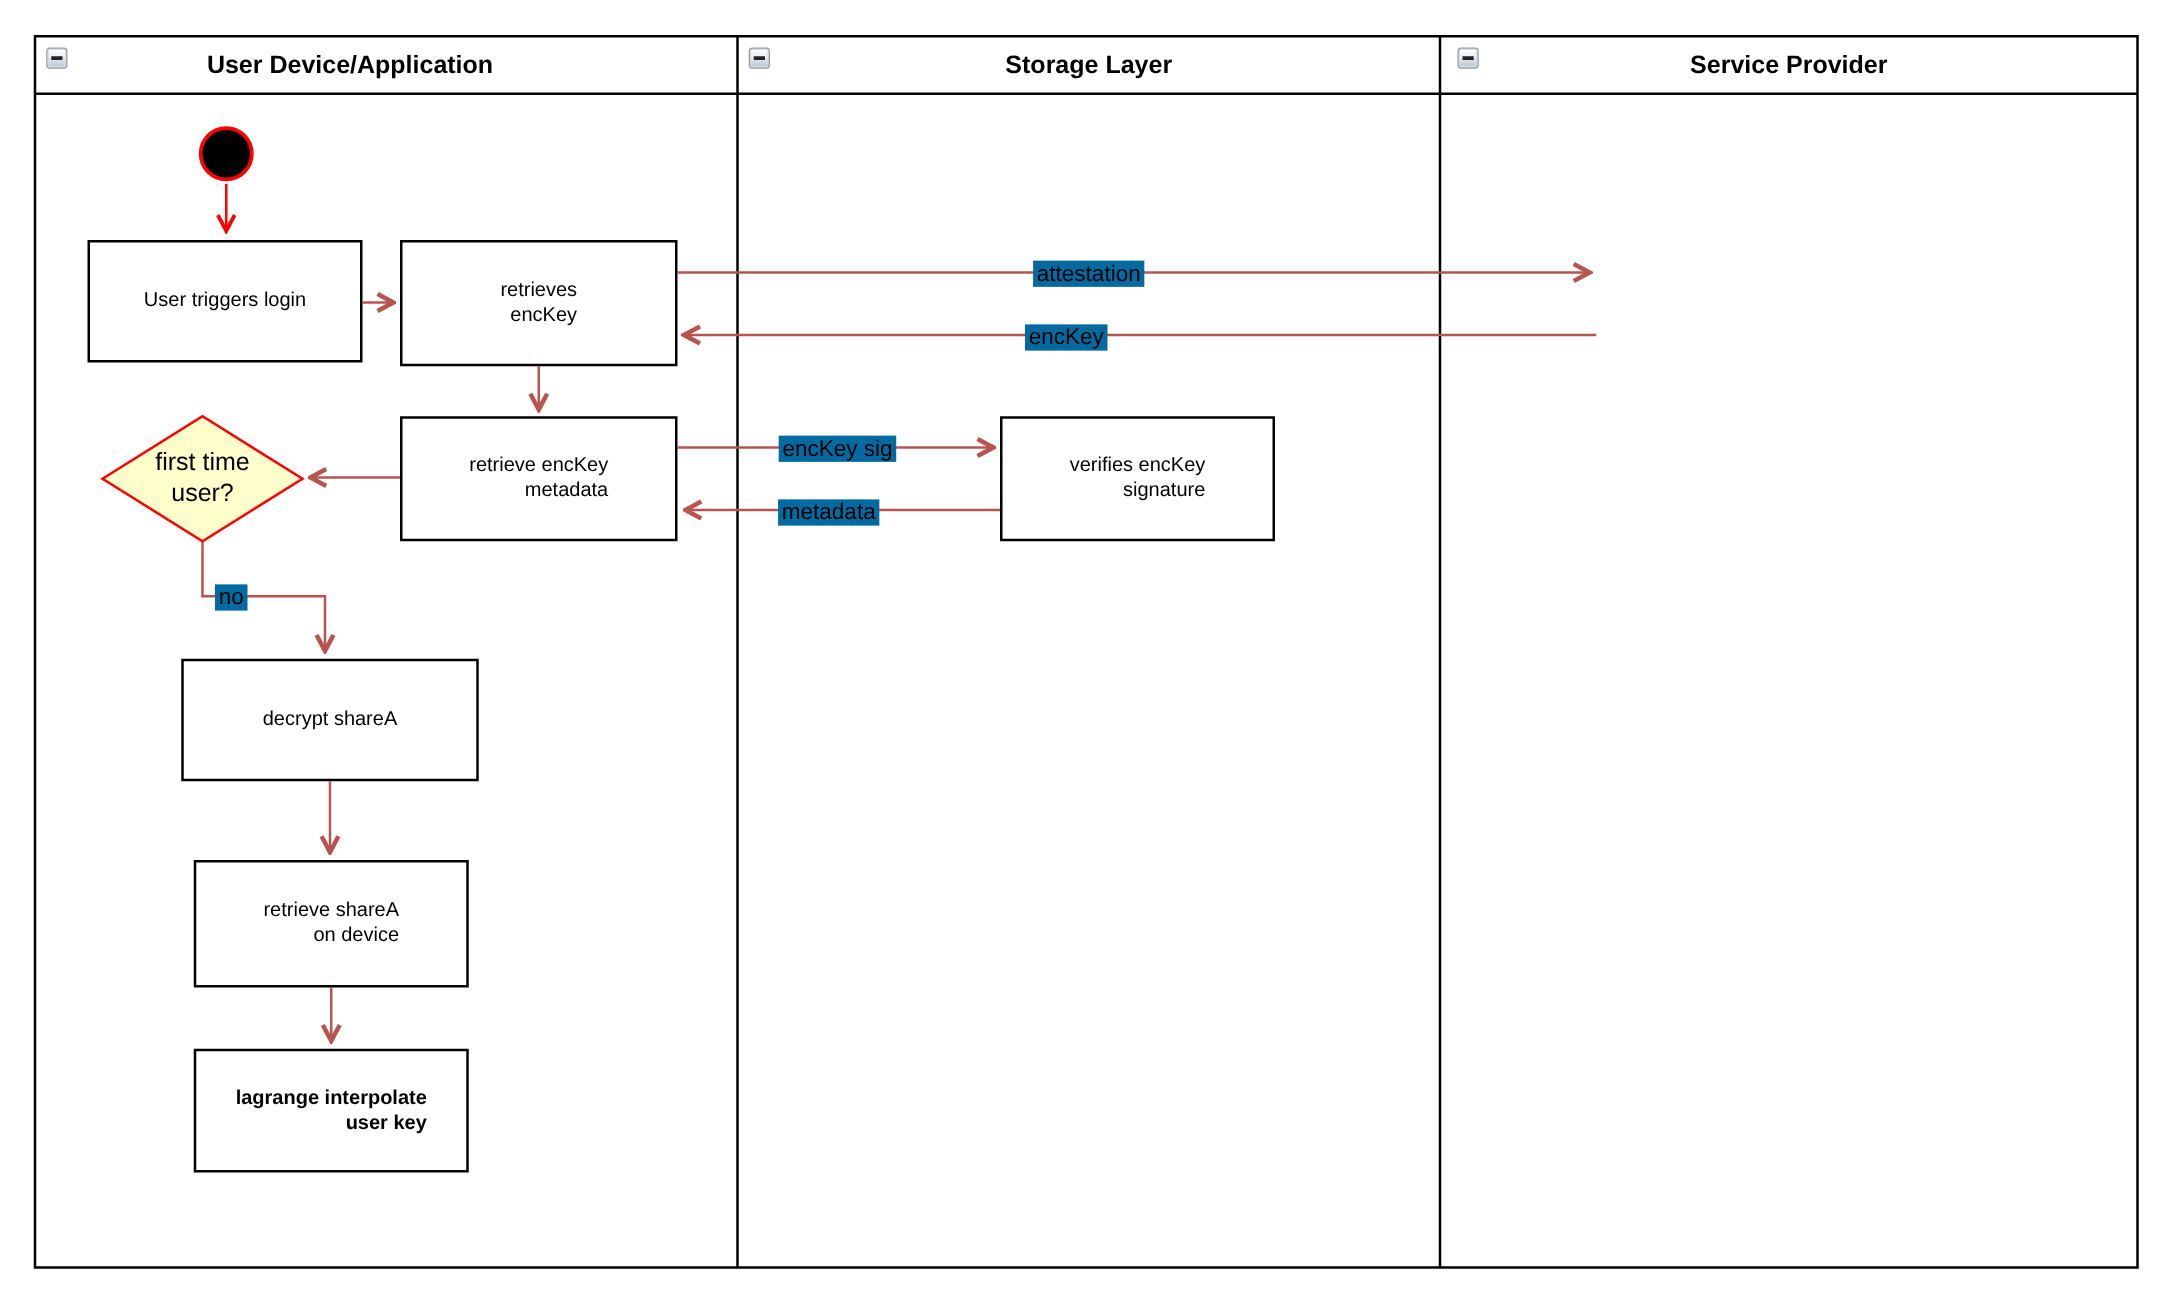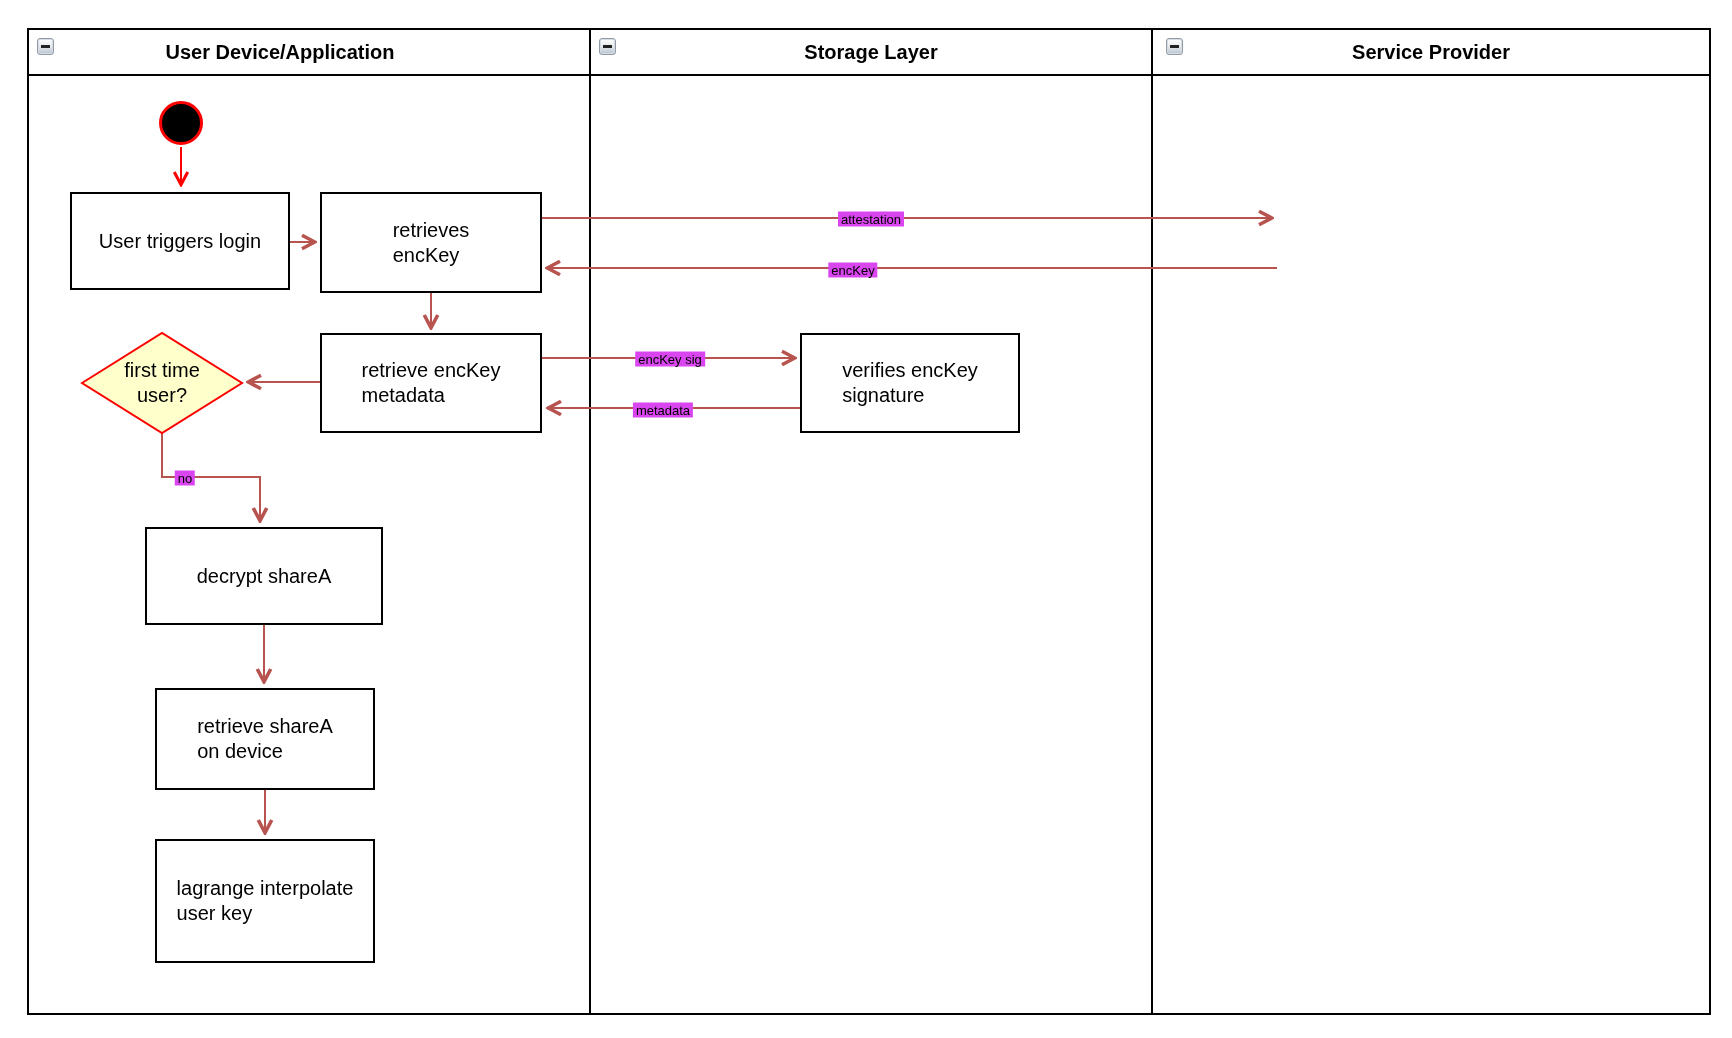--- a/index.html
+++ b/index.html
@@ -27,39 +27,39 @@
     background:linear-gradient(#ffffff 0%,#e8ecf0 45%,#b9c4ce 100%);
     display:flex;align-items:center;justify-content:center;
     box-shadow:0 0 0 1px #d7dde2 inset;cursor:pointer;
   }
   .collapse-btn .minus{display:block;width:9px;height:3px;background:#222;}
 
   .node{
     position:absolute;background:var(--node-fill);
     border:2px solid var(--node-border);
     display:flex;align-items:center;justify-content:center;
-    text-align:left;font-size:20px;line-height:1.25;
+    text-align:right;font-size:16px;line-height:1.25;
   }
   .node span{white-space:pre-line;}
 
   .start-node{
     position:absolute;left:159px;top:101px;width:44px;height:44px;
     border-radius:50%;background:#000;border:3px solid var(--start-arrow);
   }
 
   .decision-label{
     position:absolute;left:92px;top:343px;width:140px;height:80px;
     display:flex;align-items:center;justify-content:center;
     text-align:center;font-size:20px;line-height:1.25;
   }
   .decision-label span{white-space:pre-line;}
 
   .edge-label{
     position:absolute;transform:translate(-50%,-50%);
-    background:#d946ef;padding:0 3px;font-size:13px;white-space:nowrap;
+    background:#0369a1;padding:0 3px;font-size:18px;white-space:nowrap;
   }
 
   .edge{stroke:var(--connector);stroke-width:2;fill:none;}
   .edge-start{stroke:var(--start-arrow);stroke-width:2;fill:none;}
   .lane-line{stroke:var(--lane-border);stroke-width:2;fill:none;}
   #mDark path{stroke:var(--connector);}
   #mRed path{stroke:var(--start-arrow);}
   #decision-shape{fill:var(--decision-fill);stroke:var(--decision-border);stroke-width:2;}
 </style>
 </head>
@@ -135,21 +135,21 @@
 
   <div class="node" style="left:145px;top:527px;width:238px;height:98px;">
     <span>decrypt shareA</span>
   </div>
 
   <div class="node" style="left:155px;top:688px;width:220px;height:102px;">
     <span>retrieve shareA
 on device</span>
   </div>
 
-  <div class="node" style="left:155px;top:839px;width:220px;height:124px;">
+  <div class="node" style="left:155px;top:839px;width:220px;height:99px;font-weight:bold;">
     <span>lagrange interpolate
 user key</span>
   </div>
 
   <div class="decision-label">
     <span>first time
 user?</span>
   </div>
 
   <span class="edge-label" style="left:871px;top:219px;">attestation</span>

